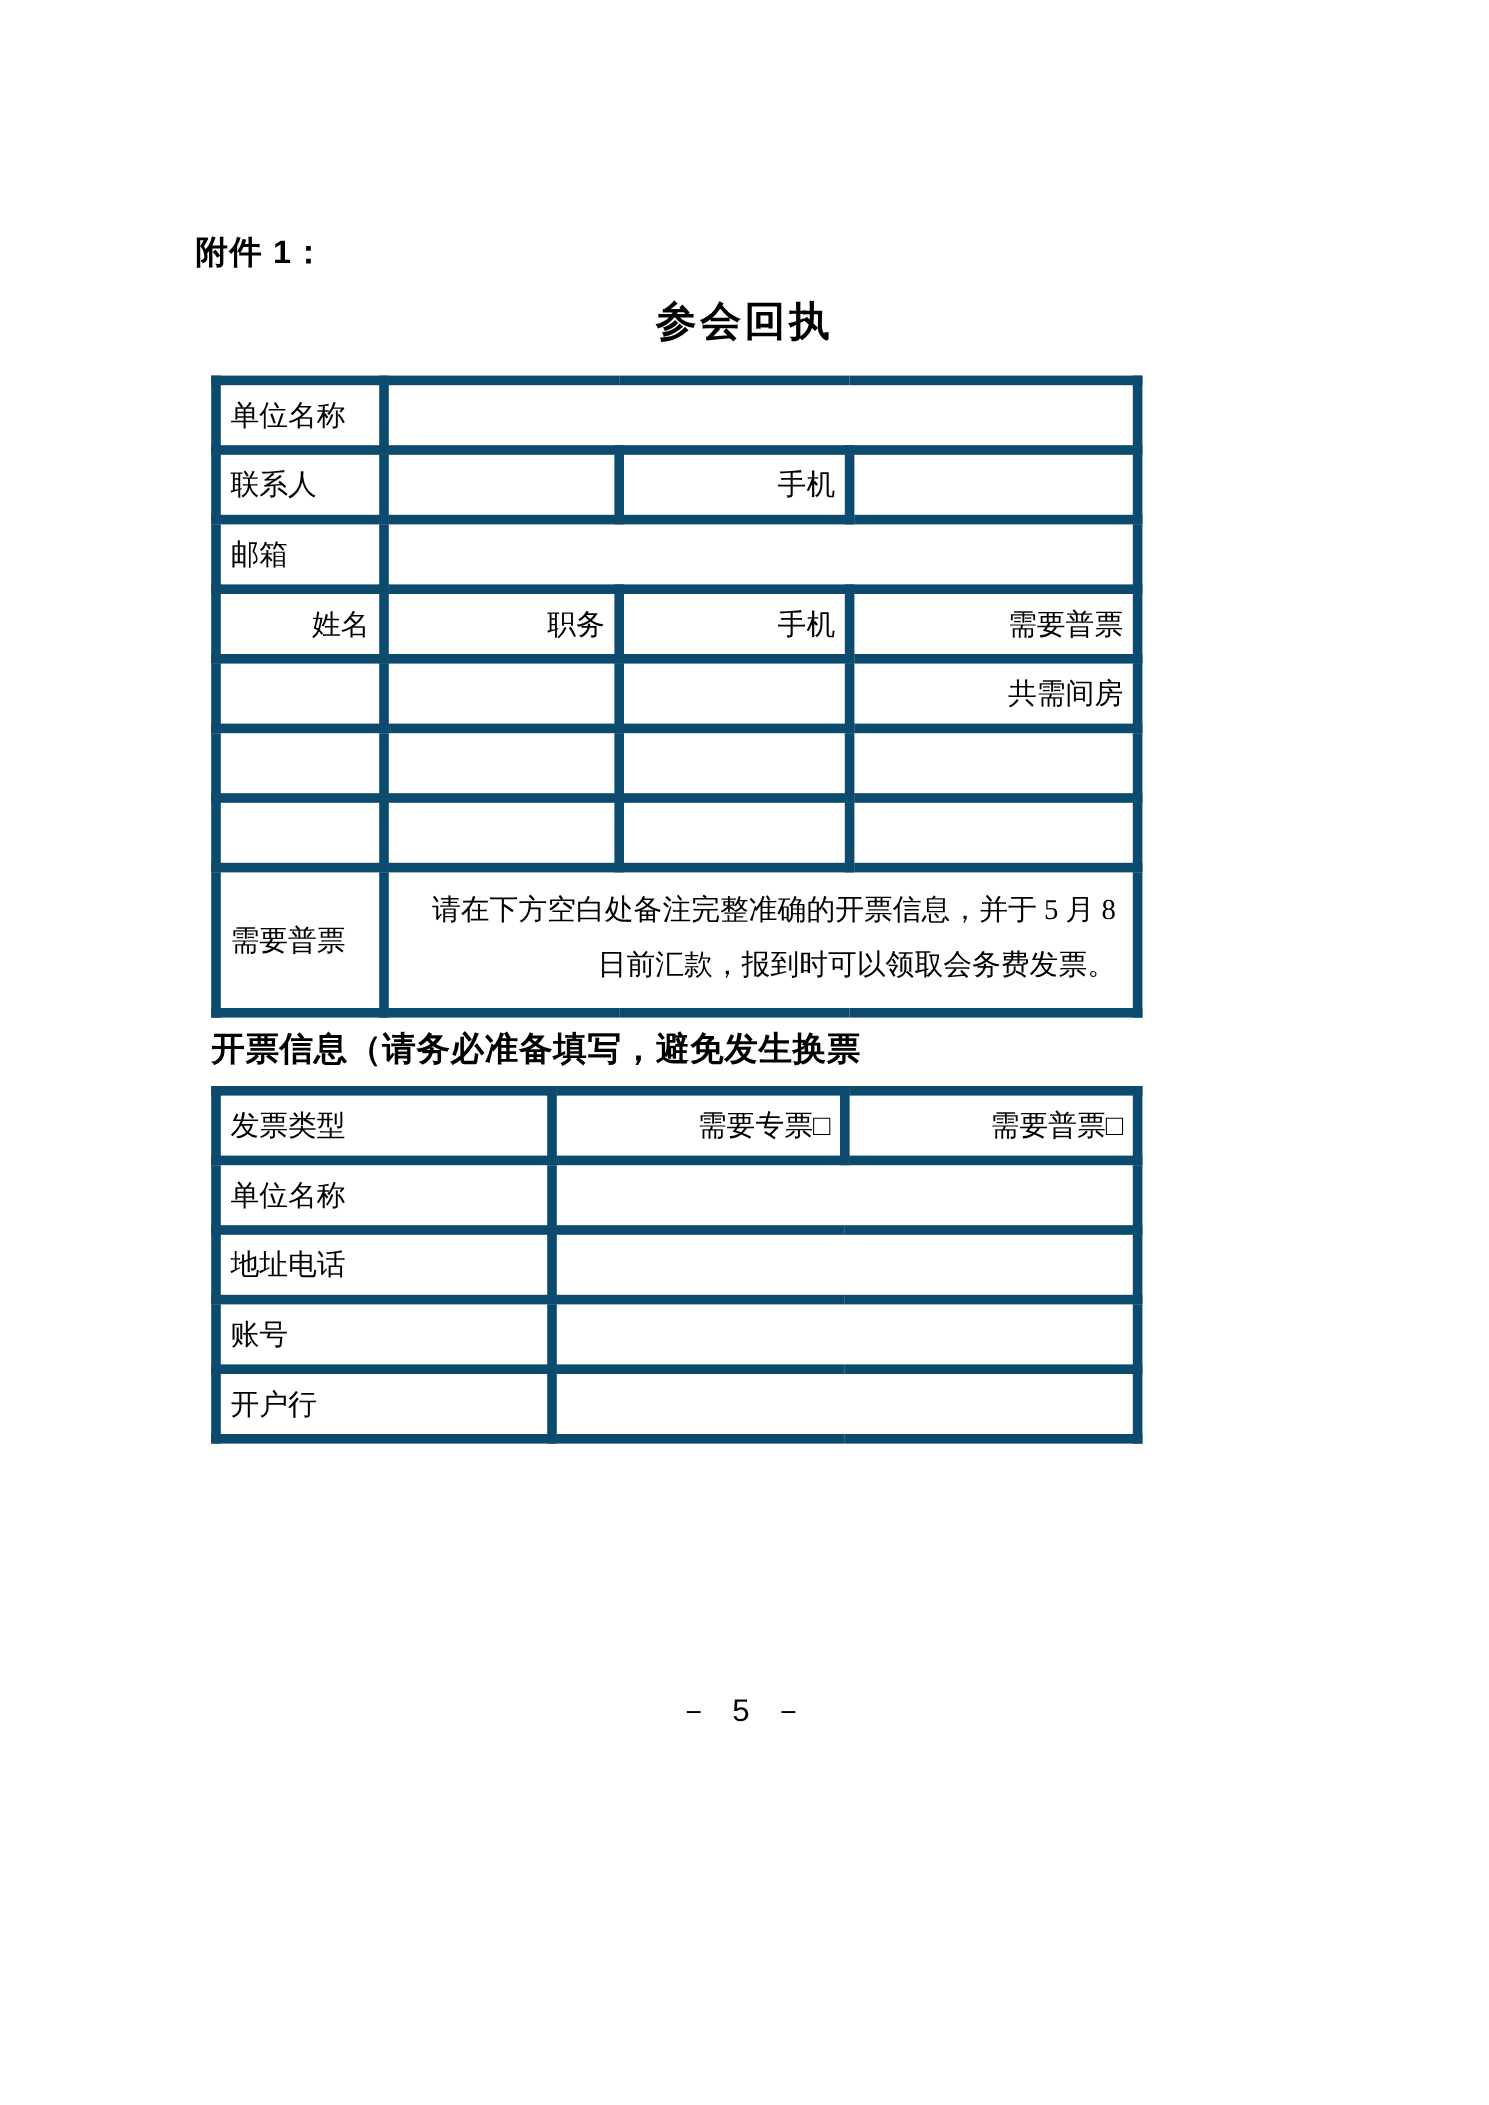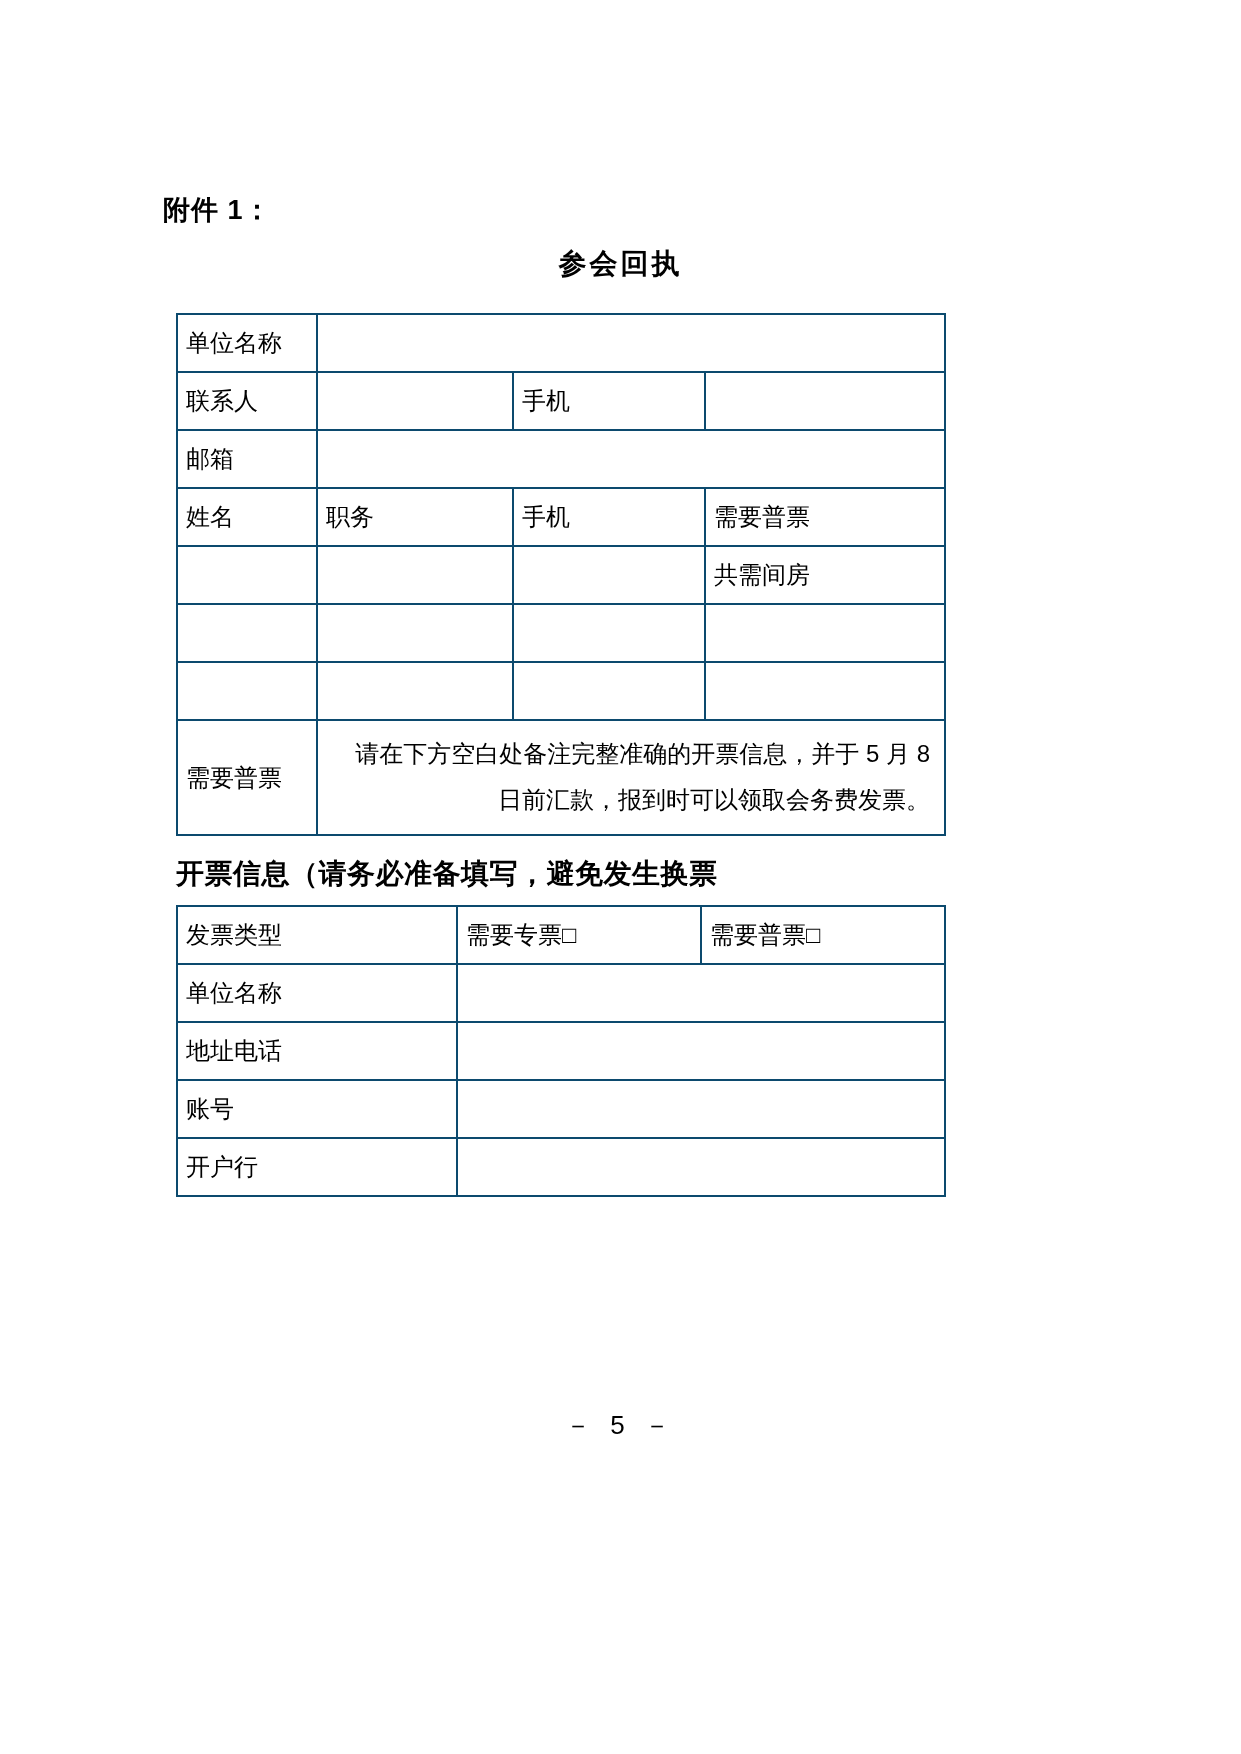--- a/index.html
+++ b/index.html
@@ -29,45 +29,46 @@
     font-size: 27px;
     font-weight: bold;
     letter-spacing: 1px;
   }
   .doc-title {
     position: absolute;
     left: 0;
     top: 245px;
     width: 1241px;
     text-align: center;
-    font-size: 28px;
+    font-size: 34px;
     font-weight: bold;
     letter-spacing: 3px;
   }
   table.grid {
     position: absolute;
     border-collapse: collapse;
     table-layout: fixed;
   }
   table.grid td {
-    border: 2px solid #0c4a6e;
+    border: 8px solid #0c4a6e;
     font-size: 24px;
     padding: 0 8px;
     vertical-align: middle;
     height: 58px;
     box-sizing: border-box;
+    font-family: Liberation Serif, serif;
   }
   .t1 {
     left: 176px;
     top: 313px;
     width: 768px;
   }
   .t1 td { height: 58px; }
   .cell-left { text-align: left; padding-left: 14px; }
-  .cell-center { text-align: left; }
+  .cell-center { text-align: right; }
   .note-cell {
     text-align: right;
     padding: 10px 14px 12px 14px !important;
     line-height: 1.9;
     height: 110px !important;
     font-size: 23px;
   }
   .section-note {
     position: absolute;
     left: 176px;

